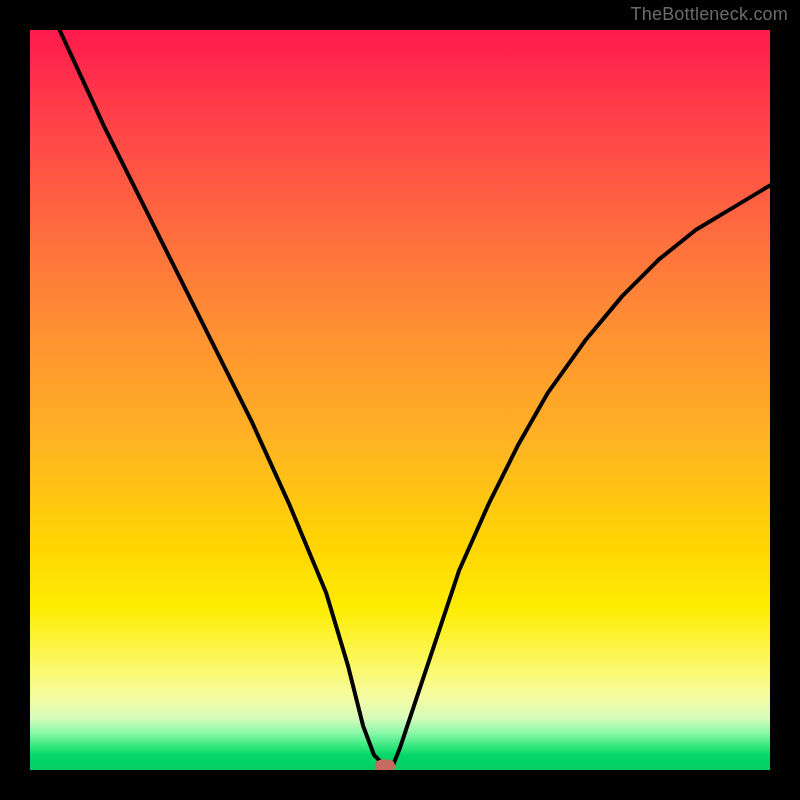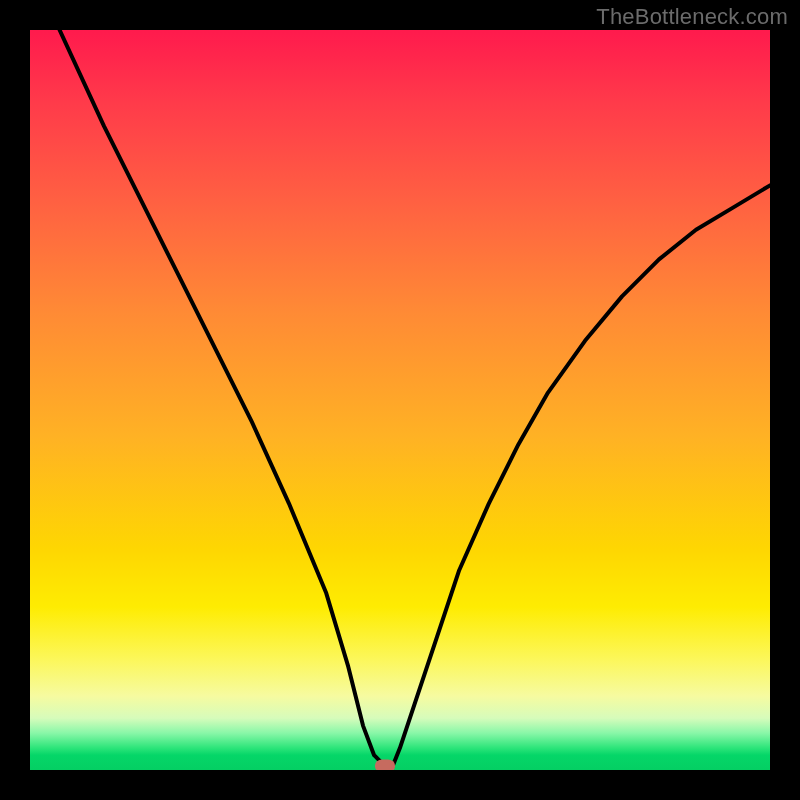--- a/index.html
+++ b/index.html
@@ -42,21 +42,21 @@
       #2de57a 97%,
       #05d668 98%,
       #04cf63 100%
     );
   }
   .watermark {
     position: absolute;
     top: 4px;
     right: 12px;
     color: #6b6b6b;
-    font-size: 22px;
+    font-size: 18px;
     font-weight: 500;
     letter-spacing: 0.2px;
   }
   .curve-svg {
     position: absolute;
     top: 0;
     left: 0;
     width: 740px;
     height: 740px;
   }

